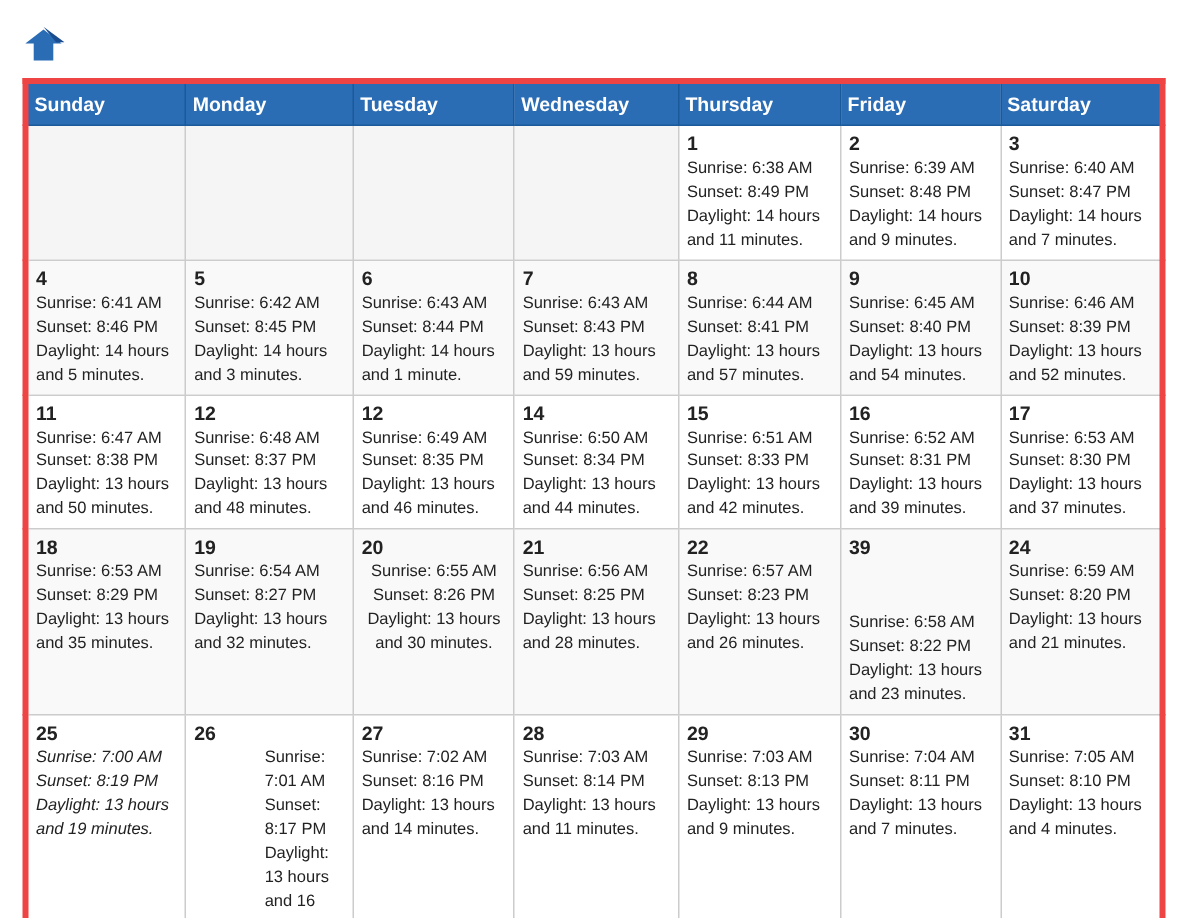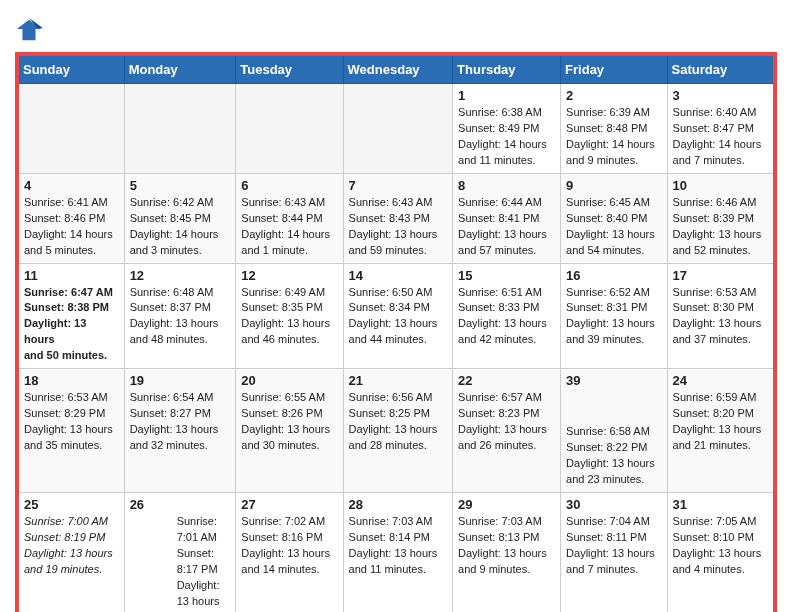--- a/index.html
+++ b/index.html
@@ -188,21 +188,21 @@
           <span class="day-number">10</span>
           <div class="day-info" style="white-space: pre-line;">Sunrise: 6:46 AM
 Sunset: 8:39 PM
 Daylight: 13 hours
 and 52 minutes.</div>
         </td>
       </tr>
       <tr>
         <td>
           <span class="day-number">11</span>
-          <div class="day-info" style="white-space: pre-line; font-weight: bold;">Sunrise: 6:47 AM
+          <div class="day-info" style="white-space: pre-line;">Sunrise: 6:47 AM
 Sunset: 8:38 PM
 Daylight: 13 hours
 and 50 minutes.</div>
         </td>
         <td>
           <span class="day-number">12</span>
           <div class="day-info" style="white-space: pre-line;">Sunrise: 6:48 AM
 Sunset: 8:37 PM
 Daylight: 13 hours
 and 48 minutes.</div>
@@ -253,21 +253,21 @@
         </td>
         <td>
           <span class="day-number">19</span>
           <div class="day-info" style="white-space: pre-line;">Sunrise: 6:54 AM
 Sunset: 8:27 PM
 Daylight: 13 hours
 and 32 minutes.</div>
         </td>
         <td>
           <span class="day-number">20</span>
-          <div class="day-info" style="white-space: pre-line;">Sunrise: 6:55 AM
+          <div class="day-info" style="white-space: pre-line; text-align: center;">Sunrise: 6:55 AM
 Sunset: 8:26 PM
 Daylight: 13 hours
 and 30 minutes.</div>
         </td>
         <td>
           <span class="day-number">21</span>
           <div class="day-info" style="white-space: pre-line;">Sunrise: 6:56 AM
 Sunset: 8:25 PM
 Daylight: 13 hours
 and 28 minutes.</div>

